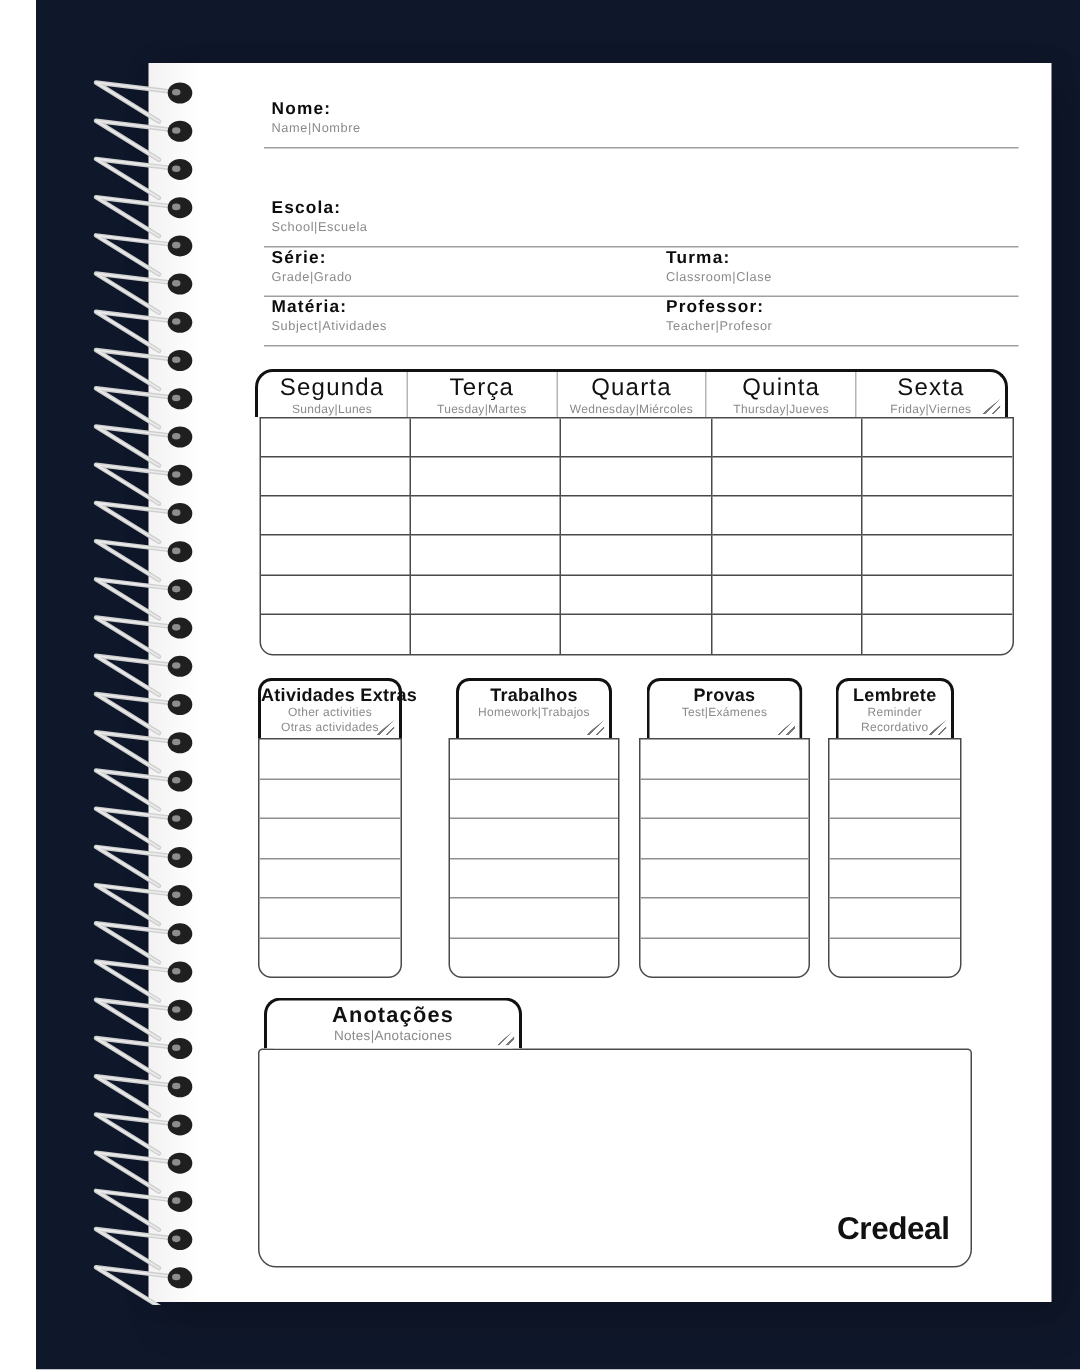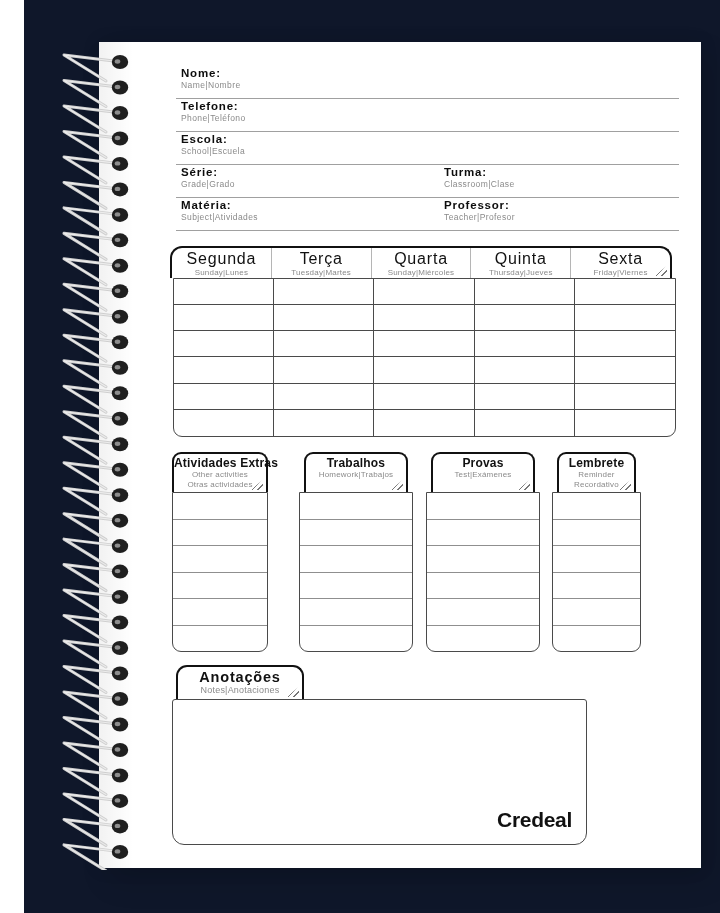--- a/index.html
+++ b/index.html
@@ -46,26 +46,26 @@
   .box-tab { position:absolute; top:0; height:40px; border:2px solid #111; border-bottom:none;
     border-radius:9px 9px 0 0; background:#fff; z-index:2; text-align:center; padding-top:2px; }
   .box-title { font-size:12px; font-weight:bold; letter-spacing:0.2px; line-height:14px; white-space:nowrap; }
   .box-sub { font-size:8px; letter-spacing:0.2px; line-height:9.5px; color:#8a8a8a; white-space:nowrap; }
   .box-body { position:absolute; left:0; right:0; top:40px; height:160px;
     border:1px solid #4a4a4a; border-radius:0 0 9px 9px; display:flex; flex-direction:column; overflow:hidden; }
   .box-row { flex:1 1 0; }
   .box-row + .box-row { border-top:1px solid #8f8f8f; }
 
   
-  .notes-tab { position:absolute; left:77px; top:623px; width:128px; height:34px;
+  .notes-tab { position:absolute; left:77px; top:623px; width:172px; height:34px;
     border:2px solid #111; border-bottom:none; border-radius:11px 11px 0 0;
     background:#fff; z-index:2; text-align:center; padding-top:2px; }
   .notes-title { font-size:14.5px; font-weight:bold; letter-spacing:0.8px; line-height:16px; }
   .notes-sub { font-size:9px; letter-spacing:0.2px; line-height:10px; color:#8a8a8a; }
-  .notes-body { position:absolute; left:73px; top:657px; width:415px; height:146px;
+  .notes-body { position:absolute; left:73px; top:657px; width:476px; height:146px;
     border:1px solid #4a4a4a; border-radius:3px 3px 12px 12px; background:#fff; }
   .brand { position:absolute; right:14px; bottom:12px; font-size:21px; font-weight:bold;
     letter-spacing:-0.3px; color:#111; }
 
   
   .hatch { position:absolute; right:3px; bottom:2px; width:13px; height:10px;
     background:repeating-linear-gradient(135deg, #777 0 1px, transparent 1px 4px);
     clip-path:polygon(100% 0, 100% 100%, 0 100%); }
 </style>
 </head>
@@ -75,26 +75,20 @@
 
   <div class="page">
 
     <div class="info">
         <div class="field-row" style="top: 24px;">
           <div class="f-col">
             <div class="f-label">Nome:</div>
             <div class="f-sub">Name|Nombre</div>
           </div>
         </div>
-        <div class="field-row" style="top: 57px;">
-          <div class="f-col">
-            <div class="f-label">Telefone:</div>
-            <div class="f-sub">Phone|Teléfono</div>
-          </div>
-        </div>
         <div class="field-row" style="top: 90px;">
           <div class="f-col">
             <div class="f-label">Escola:</div>
             <div class="f-sub">School|Escuela</div>
           </div>
         </div>
         <div class="field-row" style="top: 123px;">
           <div class="f-col">
             <div class="f-label">Série:</div>
             <div class="f-sub">Grade|Grado</div>
@@ -120,21 +114,21 @@
         <div class="day-col">
           <div class="day-title">Segunda</div>
           <div class="day-sub">Sunday|Lunes</div>
         </div>
         <div class="day-col">
           <div class="day-title">Terça</div>
           <div class="day-sub">Tuesday|Martes</div>
         </div>
         <div class="day-col">
           <div class="day-title">Quarta</div>
-          <div class="day-sub">Sunday|Miércoles</div>
+          <div class="day-sub">Wednesday|Miércoles</div>
         </div>
         <div class="day-col">
           <div class="day-title">Quinta</div>
           <div class="day-sub">Thursday|Jueves</div>
         </div>
         <div class="day-col">
           <div class="day-title">Sexta</div>
           <div class="day-sub">Friday|Viernes</div>
         </div>
         <div class="hatch"></div>

